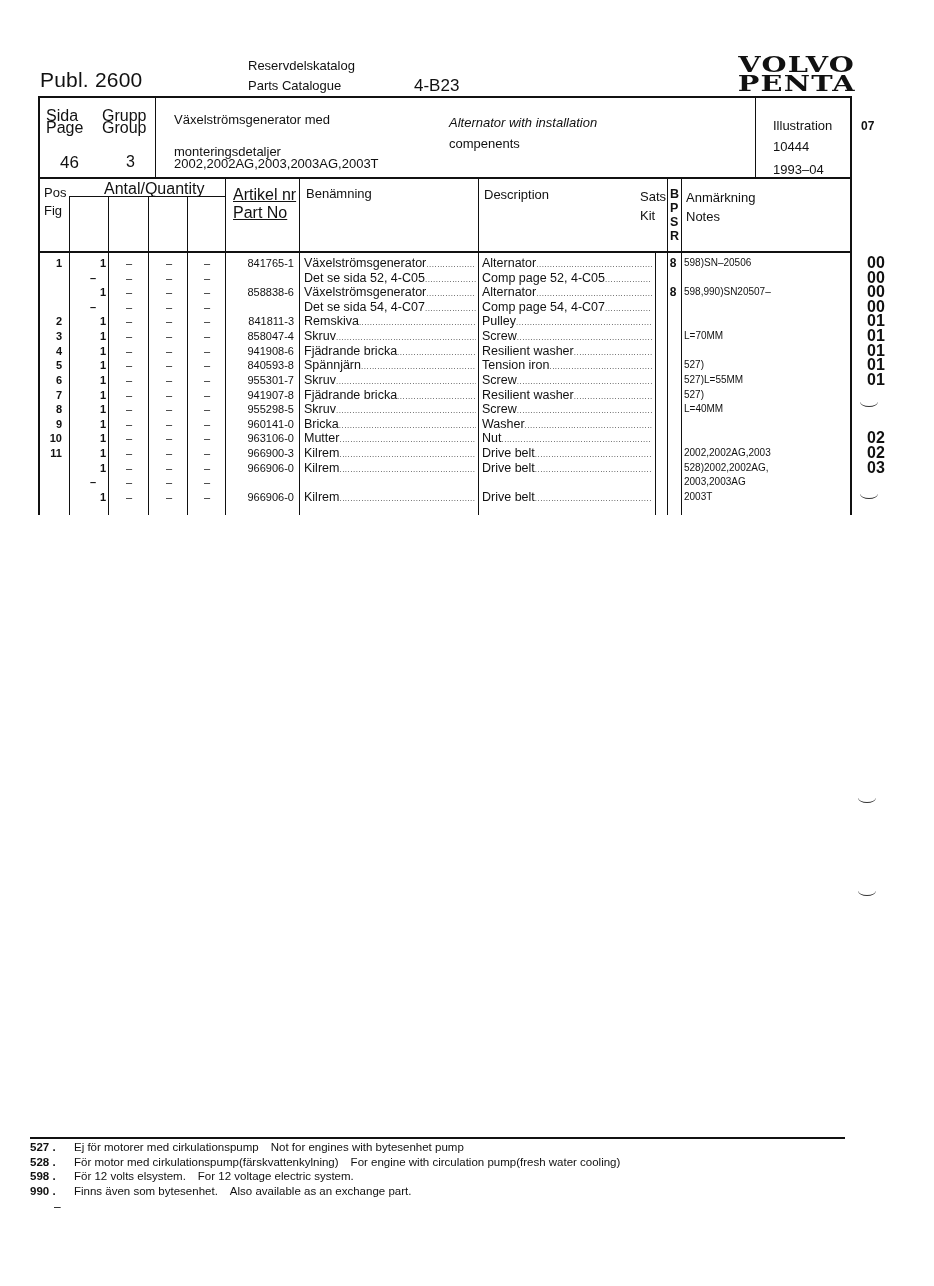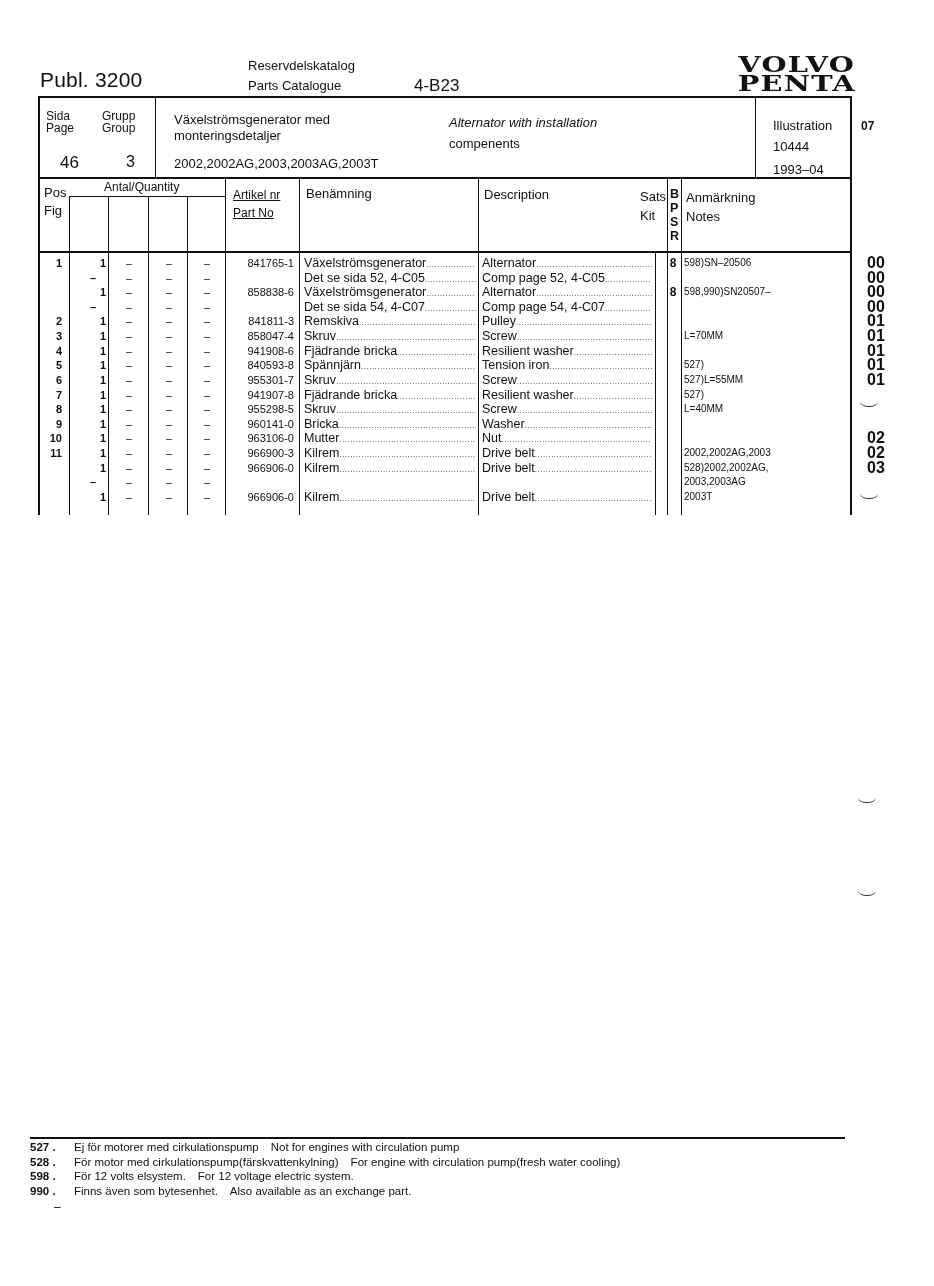--- a/index.html
+++ b/index.html
@@ -10,21 +10,21 @@
   .rk1 { left: 248px; top: 58px; font-size: 13px; }
   .rk2 { left: 248px; top: 78px; font-size: 13px; }
   .code { left: 414px; top: 76px; font-size: 17px; }
   .logo { left: 703px; top: 54px; width: 150px; font-family: "DejaVu Serif", serif;
           font-weight: 900; font-size: 23px; line-height: 19px; text-align: center;
           letter-spacing: 1px; transform: scaleX(1.25); transform-origin: left top; }
   .logo span { display:block; }
   .hline { position: absolute; background: #111; }
   .vline { position: absolute; background: #111; }
   .t { position: absolute; font-size: 12.5px; white-space: nowrap; }
-  .s { font-size: 12px; }
+  .s { font-size: 16px; }
   .m { font-size: 13px; }
   .hd { font-size: 13px; }
   .row { position: absolute; left: 0; width: 934px; height: 14.6px; font-size: 12.5px; }
   .cell { position: absolute; top: 0; white-space: nowrap; line-height: 14.6px; }
   .pos { left: 40px; width: 22px; text-align: right; font-size: 11px; font-weight: bold; }
   .q1 { left: 72px; width: 34px; text-align: right; font-size: 11px; font-weight: bold; }
   .q1.d { text-align: center; width: 30px; left: 78px; }
   .q2 { left: 110px; width: 38px; text-align: center; font-size: 11px; }
   .q3 { left: 150px; width: 38px; text-align: center; font-size: 11px; }
   .q4 { left: 188px; width: 38px; text-align: center; font-size: 11px; }
@@ -38,21 +38,21 @@
   .fn { position: absolute; left: 30px; font-size: 11.5px; white-space: nowrap; }
   .fn .n { display: inline-block; width: 44px; font-weight: bold; }
   .fn .sv2 { display: inline-block; }
   .fn .en2 { margin-left: 12px; }
   .smudge { position: absolute; width: 18px; height: 10px; border-bottom: 1px solid #333;
             border-radius: 0 0 50% 50%; }
 </style>
 </head>
 <body>
 
-<div class="abs publ">Publ. 3200</div>
+<div class="abs publ">Publ. 2600</div>
 <div class="abs rk1">Reservdelskatalog</div>
 <div class="abs rk2">Parts Catalogue</div>
 <div class="abs code">4-B23</div>
 <div class="abs logo">
   <span>VOLVO</span>
   <span>PENTA</span>
 </div>
 
 <div class="hline" style="left:38px;top:96px;width:814px;height:2px;"></div>
 <div class="hline" style="left:38px;top:177px;width:814px;height:2px;"></div>
@@ -66,21 +66,21 @@
   <div>Page</div>
 </div>
 <div class="t s" style="left:102px;top:110px;line-height:12px;">
   <div>Grupp</div>
   <div>Group</div>
 </div>
 <div class="t" style="left:60px;top:153px;font-size:17px;">46</div>
 <div class="t" style="left:126px;top:153px;font-size:16px;">3</div>
 
 <div class="t m" style="left:174px;top:112px;">Växelströmsgenerator med</div>
-<div class="t m" style="left:174px;top:128px;">monteringsdetaljer</div>
+<div class="t m" style="left:174px;top:144px;">monteringsdetaljer</div>
 <div class="t m" style="left:174px;top:156px;">2002,2002AG,2003,2003AG,2003T</div>
 <div class="t m" style="left:449px;top:115px;font-style:italic;">Alternator with installation</div>
 <div class="t m" style="left:449px;top:136px;">compenents</div>
 <div class="t m" style="left:773px;top:118px;">Illustration</div>
 <div class="t m" style="left:773px;top:139px;">10444</div>
 <div class="t m" style="left:773px;top:162px;">1993–04</div>
 <div class="t" style="left:861px;top:119px;font-size:12px;font-weight:bold;">07</div>
 
 <div class="hline" style="left:38px;top:251px;width:814px;height:2px;"></div>
 <div class="vline" style="left:38px;top:179px;width:2px;height:336px;"></div>
@@ -347,18 +347,18 @@
     </div>
   </div>
 
 <div class="smudge" style="left:860px;top:396px;"></div>
 <div class="smudge" style="left:860px;top:488px;"></div>
 <div class="smudge" style="left:858px;top:792px;"></div>
 <div class="smudge" style="left:858px;top:885px;"></div>
 
 <div class="hline" style="left:30px;top:1137px;width:815px;height:2px;"></div>
 <div id="fns">
-    <div class="fn" style="top: 1141px;"><span class="n">527 .</span><span class="sv2">Ej för motorer med cirkulationspump</span><span class="en2">Not for engines with circulation pump</span></div>
+    <div class="fn" style="top: 1141px;"><span class="n">527 .</span><span class="sv2">Ej för motorer med cirkulationspump</span><span class="en2">Not for engines with bytesenhet pump</span></div>
     <div class="fn" style="top: 1155.5px;"><span class="n">528 .</span><span class="sv2">För motor med cirkulationspump(färskvattenkylning)</span><span class="en2">For engine with circulation pump(fresh water cooling)</span></div>
     <div class="fn" style="top: 1170px;"><span class="n">598 .</span><span class="sv2">För 12 volts elsystem.</span><span class="en2">For 12 voltage electric system.</span></div>
     <div class="fn" style="top: 1184.5px;"><span class="n">990 .</span><span class="sv2">Finns även som bytesenhet.</span><span class="en2">Also available as an exchange part.</span></div>
   </div>
 <div class="t" style="left:54px;top:1200px;font-size:12px;">–</div>
 
 </body></html>

